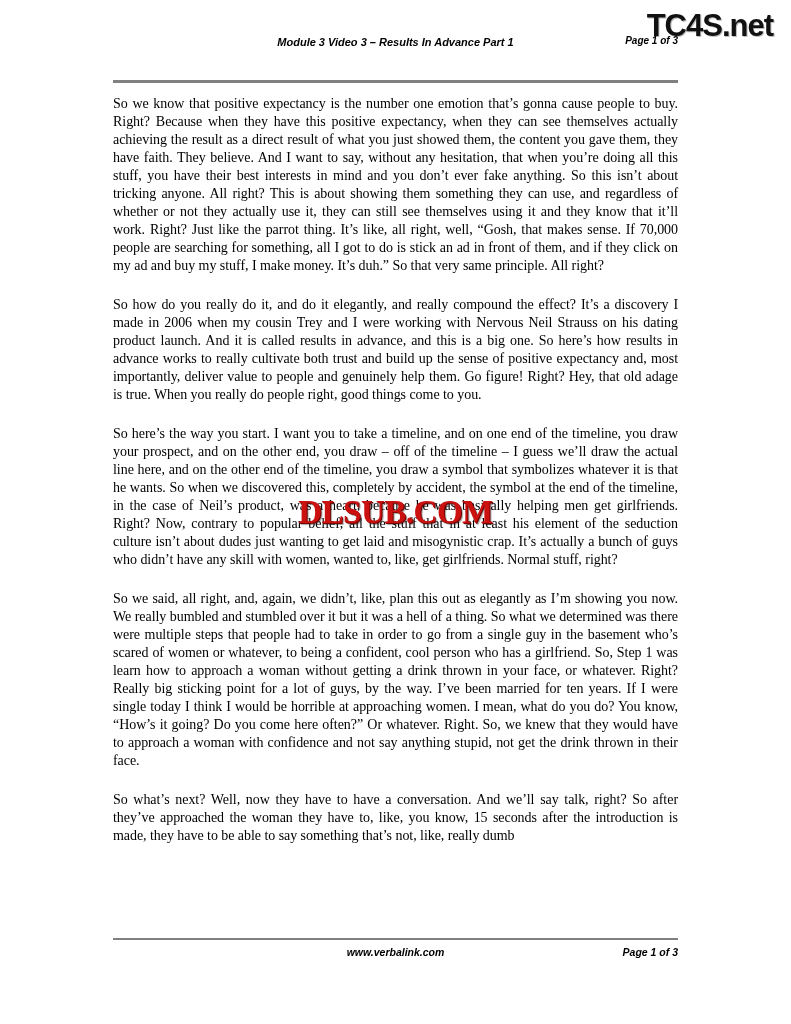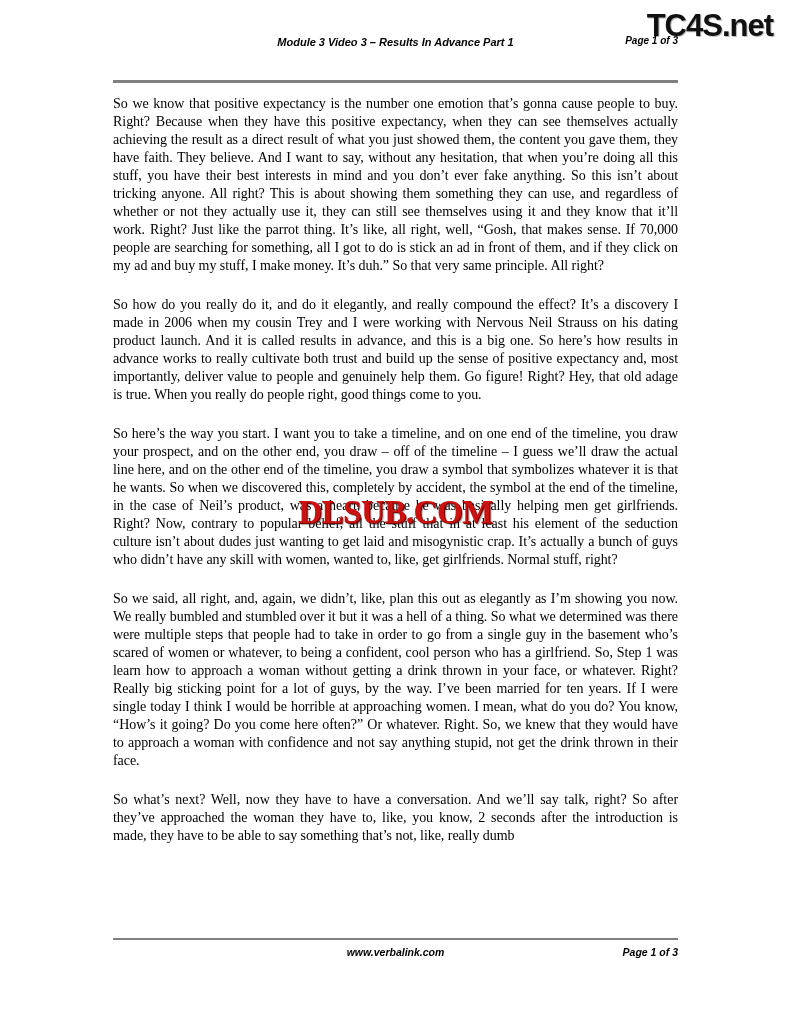--- a/index.html
+++ b/index.html
@@ -158,21 +158,21 @@
     <div class="header-page">Page 1 of 3</div>
   </div>
 
   <div class="rule-top"></div>
 
   <div class="content">
     <p>So we know that positive expectancy is the number one emotion that’s gonna cause people to buy.  Right?  Because when they have this positive expectancy, when they can see themselves actually achieving the result as a direct result of what you just showed them, the content you gave them, they have faith.  They believe.  And I want to say, without any hesitation, that when you’re doing all this stuff, you have their best interests in mind and you don’t ever fake anything.  So this isn’t about tricking anyone.  All right?  This is about showing them something they can use, and regardless of whether or not they actually use it, they can still see themselves using it and they know that it’ll work.  Right?  Just like the parrot thing.  It’s like, all right, well, “Gosh, that makes sense.  If 70,000 people are searching for something, all I got to do is stick an ad in front of them, and if they click on my ad and buy my stuff, I make money.  It’s duh.”  So that very same principle.  All right?</p>
     <p>So how do you really do it, and do it elegantly, and really compound the effect?  It’s a discovery I made in 2006 when my cousin Trey and I were working with Nervous Neil Strauss on his dating product launch.  And it is called results in advance, and this is a big one.  So here’s how results in advance works to really cultivate both trust and build up the sense of positive expectancy and, most importantly, deliver value to people and genuinely help them.  Go figure!  Right?  Hey, that old adage is true.  When you really do people right, good things come to you.</p>
     <p>So here’s the way you start.  I want you to take a timeline, and on one end of the timeline, you draw your prospect, and on the other end, you draw – off of the timeline – I guess we’ll draw the actual line here, and on the other end of the timeline, you draw a symbol that symbolizes whatever it is that he wants.  So when we discovered this, completely by accident, the symbol at the end of the timeline, in the case of Neil’s product, was a heart, because he was basically helping men get girlfriends.  Right?  Now, contrary to popular belief, all the stuff that in at least his element of the seduction culture isn’t about dudes just wanting to get laid and misogynistic crap.  It’s actually a bunch of guys who didn’t have any skill with women, wanted to, like, get girlfriends.  Normal stuff, right?</p>
     <p>So we said, all right, and, again, we didn’t, like, plan this out as elegantly as I’m showing you now.  We really bumbled and stumbled over it but it was a hell of a thing.  So what we determined was there were multiple steps that people had to take in order to go from a single guy in the basement who’s scared of women or whatever, to being a confident, cool person who has a girlfriend.  So, Step 1 was learn how to approach a woman without getting a drink thrown in your face, or whatever.  Right?  Really big sticking point for a lot of guys, by the way.  I’ve been married for ten years.  If I were single today I think I would be horrible at approaching women.  I mean, what do you do?  You know, “How’s it going?  Do you come here often?”  Or whatever.  Right.  So, we knew that they would have to approach a woman with confidence and not say anything stupid, not get the drink thrown in their face.</p>
-    <p>So what’s next?  Well, now they have to have a conversation.  And we’ll say talk, right?  So after they’ve approached the woman they have to, like, you know, 2 seconds after the introduction is made, they have to be able to say something that’s not, like, really dumb</p>
+    <p>So what’s next?  Well, now they have to have a conversation.  And we’ll say talk, right?  So after they’ve approached the woman they have to, like, you know, 15 seconds after the introduction is made, they have to be able to say something that’s not, like, really dumb</p>
   </div>
 
   <div class="wm-center">DLSUB.COM</div>
 
   <div class="rule-bottom"></div>
 
   <div class="footer">
     <span>www.verbalink.com</span>
     <span class="footer-right">Page 1 of 3</span>
   </div>

